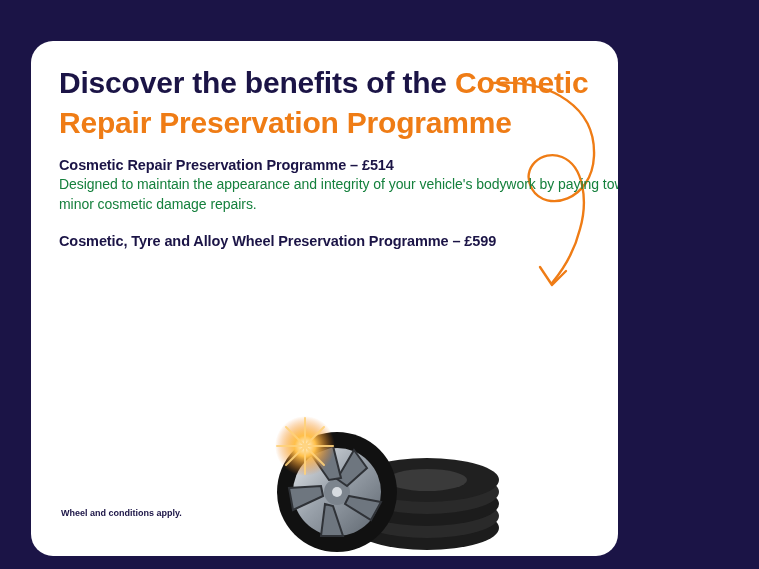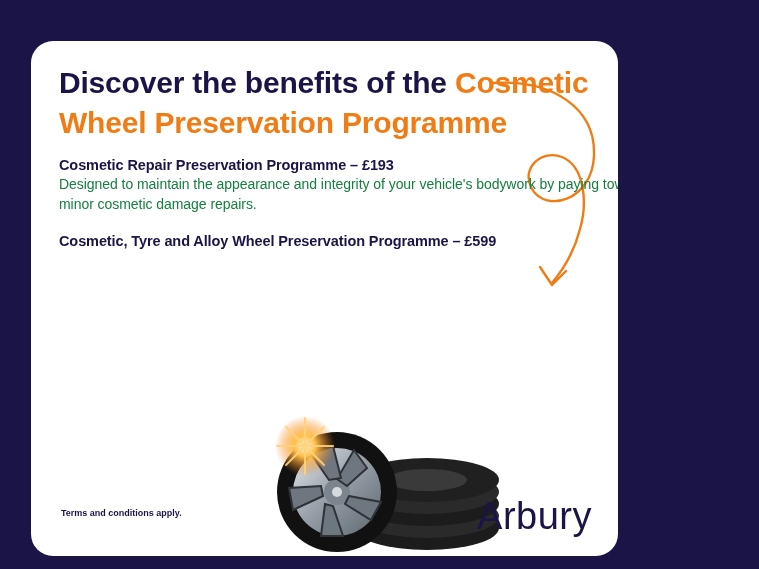--- a/index.html
+++ b/index.html
@@ -102,41 +102,41 @@
   }
 </style>
 </head>
 <body>
 
 <div class="page">
   <div class="card">
 
     <div class="headline">
       <span>Discover the benefits of the </span><span class="accent">Cosmetic</span><br>
-      <span class="accent">Wheel Preservation Programme</span>
+      <span class="accent">Repair Preservation Programme</span>
     </div>
 
     <svg class="swirl" viewBox="0 0 120 240">
       <path d="M8 22 C 70 18, 112 48, 110 95 C 108 140, 62 152, 48 128 C 36 107, 58 88, 78 96 C 100 105, 104 140, 96 168 C 90 192, 78 210, 68 222" fill="none" stroke="#ef7c15" stroke-width="2.4" stroke-linecap="round"></path>
       <path d="M56 206 L68 224 L82 210" fill="none" stroke="#ef7c15" stroke-width="2.4" stroke-linecap="round" stroke-linejoin="round"></path>
     </svg>
 
     <div class="sections">
       <div class="section">
-        <div class="sec-title">Cosmetic Repair Preservation Programme – £193</div>
+        <div class="sec-title">Cosmetic Repair Preservation Programme – £514</div>
         <div class="sec-body">Designed to maintain the appearance and integrity of your vehicle's bodywork by paying towards minor cosmetic damage repairs.</div>
       </div>
       <div class="section">
       </div>
       <div class="section">
         <div class="sec-title">Cosmetic, Tyre and Alloy Wheel Preservation Programme – £599</div>
       </div>
     </div>
 
-    <div class="terms">Terms and conditions apply.</div>
+    <div class="terms">Wheel and conditions apply.</div>
 
     <svg class="tyres" viewBox="0 0 250 140">
       <defs>
         <radialGradient id="spark" cx="50%" cy="50%" r="50%">
           <stop offset="0%" stop-color="#fff9e8"></stop>
           <stop offset="35%" stop-color="#ffc04a"></stop>
           <stop offset="100%" stop-color="#ef7c15" stop-opacity="0"></stop>
         </radialGradient>
         <linearGradient id="rimg" x1="0" y1="0" x2="1" y2="1">
           <stop offset="0%" stop-color="#e9ecef"></stop>
@@ -166,15 +166,14 @@
 
       <circle cx="46" cy="30" r="30" fill="url(#spark)"></circle>
       <g stroke="#ffd27a" stroke-width="2" stroke-linecap="round" opacity="0.9">
         <line x1="46" y1="2" x2="46" y2="58"></line>
         <line x1="18" y1="30" x2="74" y2="30"></line>
         <line x1="27" y1="11" x2="65" y2="49"></line>
         <line x1="65" y1="11" x2="27" y2="49"></line>
       </g>
     </svg>
 
-    <div class="brand">Arbury</div>
   </div>
 </div>
 
 </body></html>

